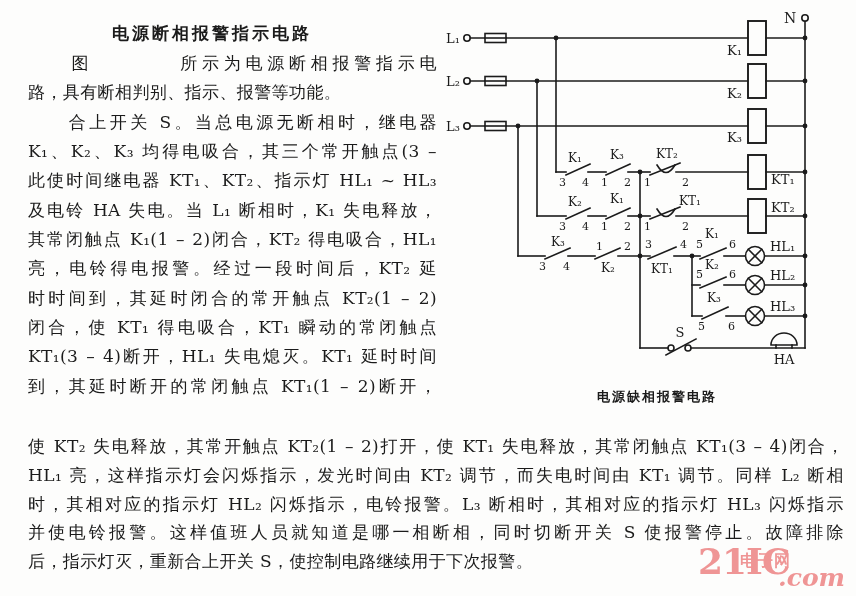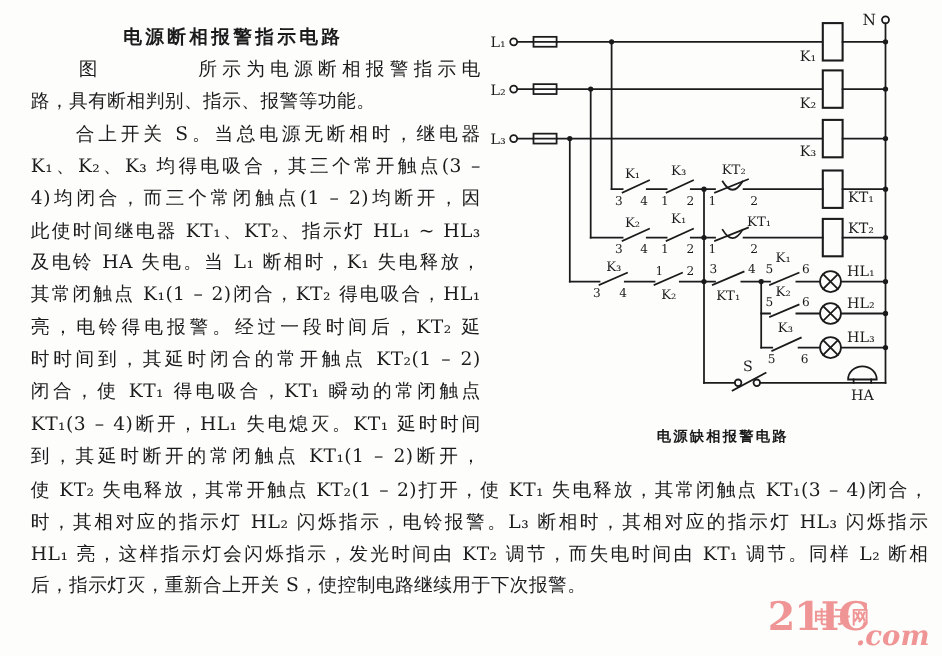--- a/index.html
+++ b/index.html
@@ -37,35 +37,35 @@
 </head>
 <body>
 
 <div class="page-title">电源断相报警指示电路</div>
 
 <div class="col">
   <div class="jline">　　图　　　　所示为电源断相报警指示电</div>
   <div class="lline">路，具有断相判别、指示、报警等功能。</div>
   <div class="jline">　　合上开关 S。当总电源无断相时，继电器</div>
   <div class="jline">K₁、K₂、K₃ 均得电吸合，其三个常开触点(3 –</div>
-  <div class="jline">4)均闭合，而三个常闭触点(1 – 2)均断开，因</div>
   <div class="jline">此使时间继电器 KT₁、KT₂、指示灯 HL₁ ~ HL₃</div>
   <div class="jline">及电铃 HA 失电。当 L₁ 断相时，K₁ 失电释放，</div>
   <div class="jline">其常闭触点 K₁(1 – 2)闭合，KT₂ 得电吸合，HL₁</div>
   <div class="jline">亮，电铃得电报警。经过一段时间后，KT₂ 延</div>
   <div class="jline">时时间到，其延时闭合的常开触点 KT₂(1 – 2)</div>
   <div class="jline">闭合，使 KT₁ 得电吸合，KT₁ 瞬动的常闭触点</div>
   <div class="jline">KT₁(3 – 4)断开，HL₁ 失电熄灭。KT₁ 延时时间</div>
   <div class="jline">到，其延时断开的常闭触点 KT₁(1 – 2)断开，</div>
 </div>
 
 <div class="wide">
   <div class="jline">使 KT₂ 失电释放，其常开触点 KT₂(1 – 2)打开，使 KT₁ 失电释放，其常闭触点 KT₁(3 – 4)闭合，</div>
+  <div class="jline">HL₁ 亮，这样指示灯会闪烁指示，发光时间由 KT₂ 调节，而失电时间由 KT₁ 调节。同样 L₂ 断相</div>
   <div class="jline">时，其相对应的指示灯 HL₂ 闪烁指示，电铃报警。L₃ 断相时，其相对应的指示灯 HL₃ 闪烁指示</div>
-  <div class="jline">HL₁ 亮，这样指示灯会闪烁指示，发光时间由 KT₂ 调节，而失电时间由 KT₁ 调节。同样 L₂ 断相</div>
+  <div class="jline">并使电铃报警。这样值班人员就知道是哪一相断相，同时切断开关 S 使报警停止。故障排除</div>
   <div class="lline">后，指示灯灭，重新合上开关 S，使控制电路继续用于下次报警。</div>
 </div>
 
 <svg class="circuit" width="416" height="380" viewBox="0 0 416 380" stroke="#1b1b1b" stroke-width="1.6" fill="none" stroke-linecap="square">
 
   <text x="6" y="35" font-size="13" stroke="none" fill="#1b1b1b">L₁</text>
   <text x="6" y="78" font-size="13" stroke="none" fill="#1b1b1b">L₂</text>
   <text x="6" y="123" font-size="13" stroke="none" fill="#1b1b1b">L₃</text>
   <circle cx="27" cy="30" r="3.2"></circle>
   <circle cx="27" cy="73" r="3.2"></circle>

